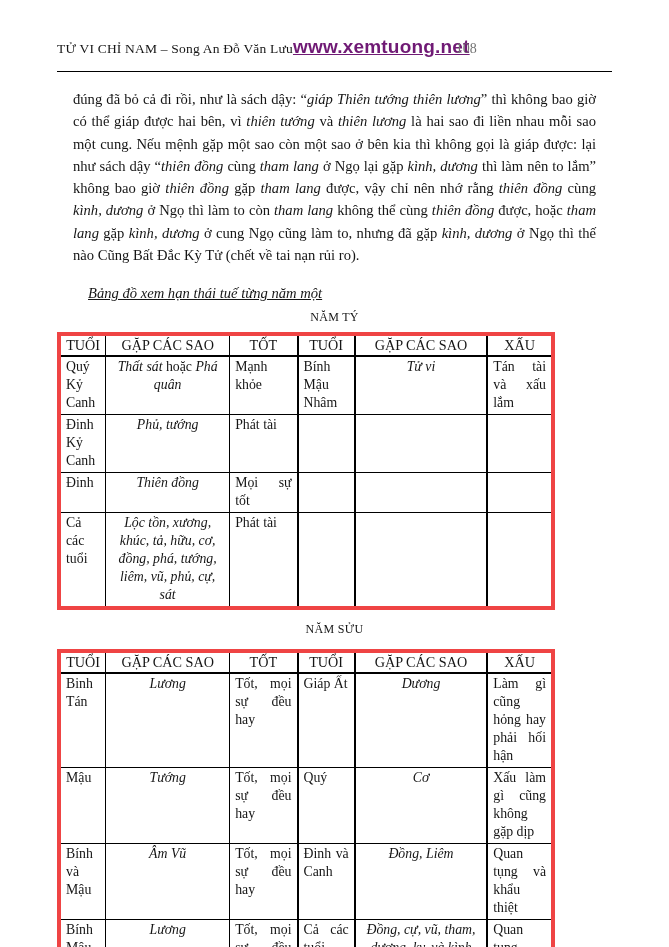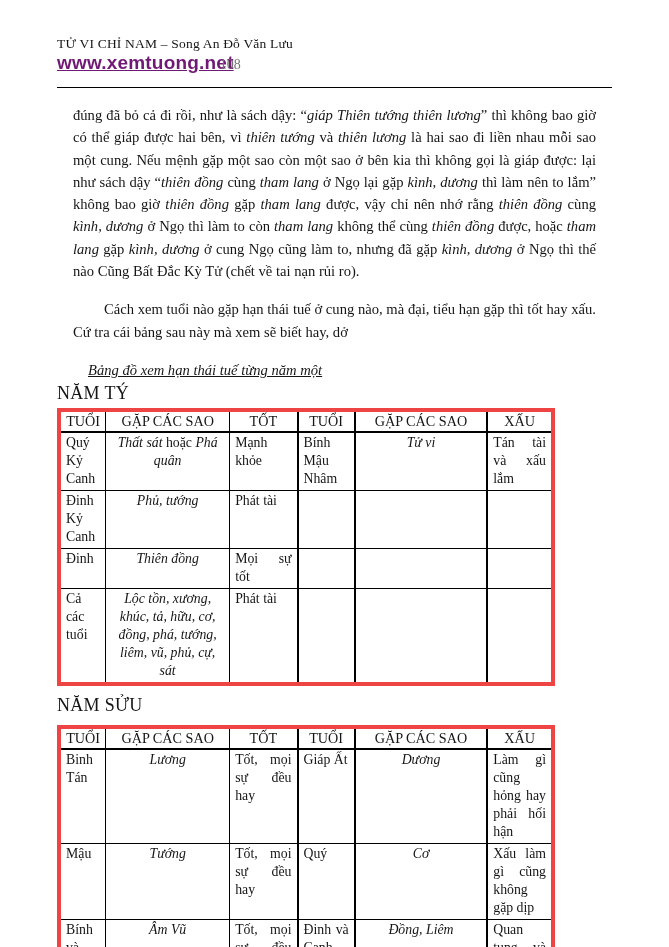--- a/index.html
+++ b/index.html
@@ -8,34 +8,34 @@
     width:669px;height:947px;
     margin:0 auto;
     background:#ffffff;
     color:#151515;
     font-family:"Liberation Serif", serif;
     overflow:hidden;
   }
   .content{padding:36px 57px 0 57px;}
 
   
-  .hdr{display:flex;justify-content:flex-end;align-items:baseline;flex-direction:column;}
+  .hdr{display:flex;justify-content:flex-start;align-items:baseline;}
   .hdr-title{font-size:13.5px;letter-spacing:.2px;white-space:nowrap;}
   .hdr-right{display:flex;align-items:baseline;white-space:nowrap;}
   .site-link{color:#701a75;font-weight:bold;font-size:19px;text-decoration:underline;font-family:"Liberation Sans",sans-serif;letter-spacing:.2px;}
   .page-number{font-size:14px;color:#737373;margin-left:-14px;position:relative;}
   .doc-rule{border:none;border-top:1.7px solid #000;margin:13px 0 4px 0;}
 
   
   .para{font-size:14.6px;line-height:22.3px;text-align:justify;margin:16px;}
   .para.indent{text-indent:31px;}
   .caption{font-size:14.6px;line-height:22.3px;font-style:italic;margin:0;text-indent:31px;text-decoration:underline;}
   .it{font-style:italic;}
 
-  .tbl-title{text-align:left;font-size:18px;line-height:21px;margin:2px 0 4px 0;letter-spacing:.3px;}
+  .tbl-title{text-align:center;font-size:12px;line-height:21px;margin:2px 0 4px 0;letter-spacing:.3px;}
   .tbl-title.second{margin-top:9px;margin-bottom:9px;}
 
   
   table.grid{
     table-layout:fixed;
     width:498px;
     border-collapse:collapse;
     border:4px solid #ef4444;
     margin:0;
   }
@@ -81,21 +81,20 @@
       <span class="hdr-title">TỬ VI CHỈ NAM – Song An Đỗ Văn Lưu</span>
       <span class="hdr-right">
         <span class="site-link">www.xemtuong.net</span>
         <span class="page-number">108</span>
       </span>
     </div>
 
     <hr class="doc-rule">
 
     <p class="para"><span>đúng đã bỏ cả đi rồi, như là sách dậy: “</span><span class="it">giáp Thiên tướng thiên lương</span><span>” thì không bao giờ có thể giáp được hai bên, vì </span><span class="it">thiên tướng</span><span> và </span><span class="it">thiên lương</span><span> là hai sao đi liền nhau mỗi sao một cung. Nếu mệnh gặp một sao còn một sao ở bên kia thì không gọi là giáp được: lại như sách dậy “</span><span class="it">thiên đồng</span><span> cùng </span><span class="it">tham lang</span><span> ở Ngọ lại gặp </span><span class="it">kình, dương</span><span> thì làm nên to lắm” không bao giờ </span><span class="it">thiên đồng</span><span> gặp </span><span class="it">tham lang</span><span> được, vậy chỉ nên nhớ rằng </span><span class="it">thiên đồng</span><span> cùng </span><span class="it">kình, dương</span><span> ở Ngọ thì làm to còn </span><span class="it">tham lang</span><span> không thể cùng </span><span class="it">thiên đồng</span><span> được, hoặc </span><span class="it">tham lang</span><span> gặp </span><span class="it">kình, dương</span><span> ở cung Ngọ cũng làm to, nhưng đã gặp </span><span class="it">kình, dương</span><span> ở Ngọ thì thế nào Cũng Bất Đắc Kỳ Tử (chết về tai nạn rủi ro).</span></p>
-    <p class="para indent">Cách xem tuổi nào gặp hạn thái tuế ở cung nào, mà đại, tiểu hạn gặp thì tốt hay xấu. Cứ tra cái bảng sau này mà xem sẽ biết hay, dở</p>
     <p class="caption">Bảng đồ xem hạn thái tuế từng năm một</p>
 
     <div class="tbl-title">NĂM TÝ</div>
     <table class="grid">
         <thead>
           <tr>
             <th>TUỔI</th>
             <th>GẶP CÁC SAO</th>
             <th>TỐT</th>
             <th>TUỔI</th>

